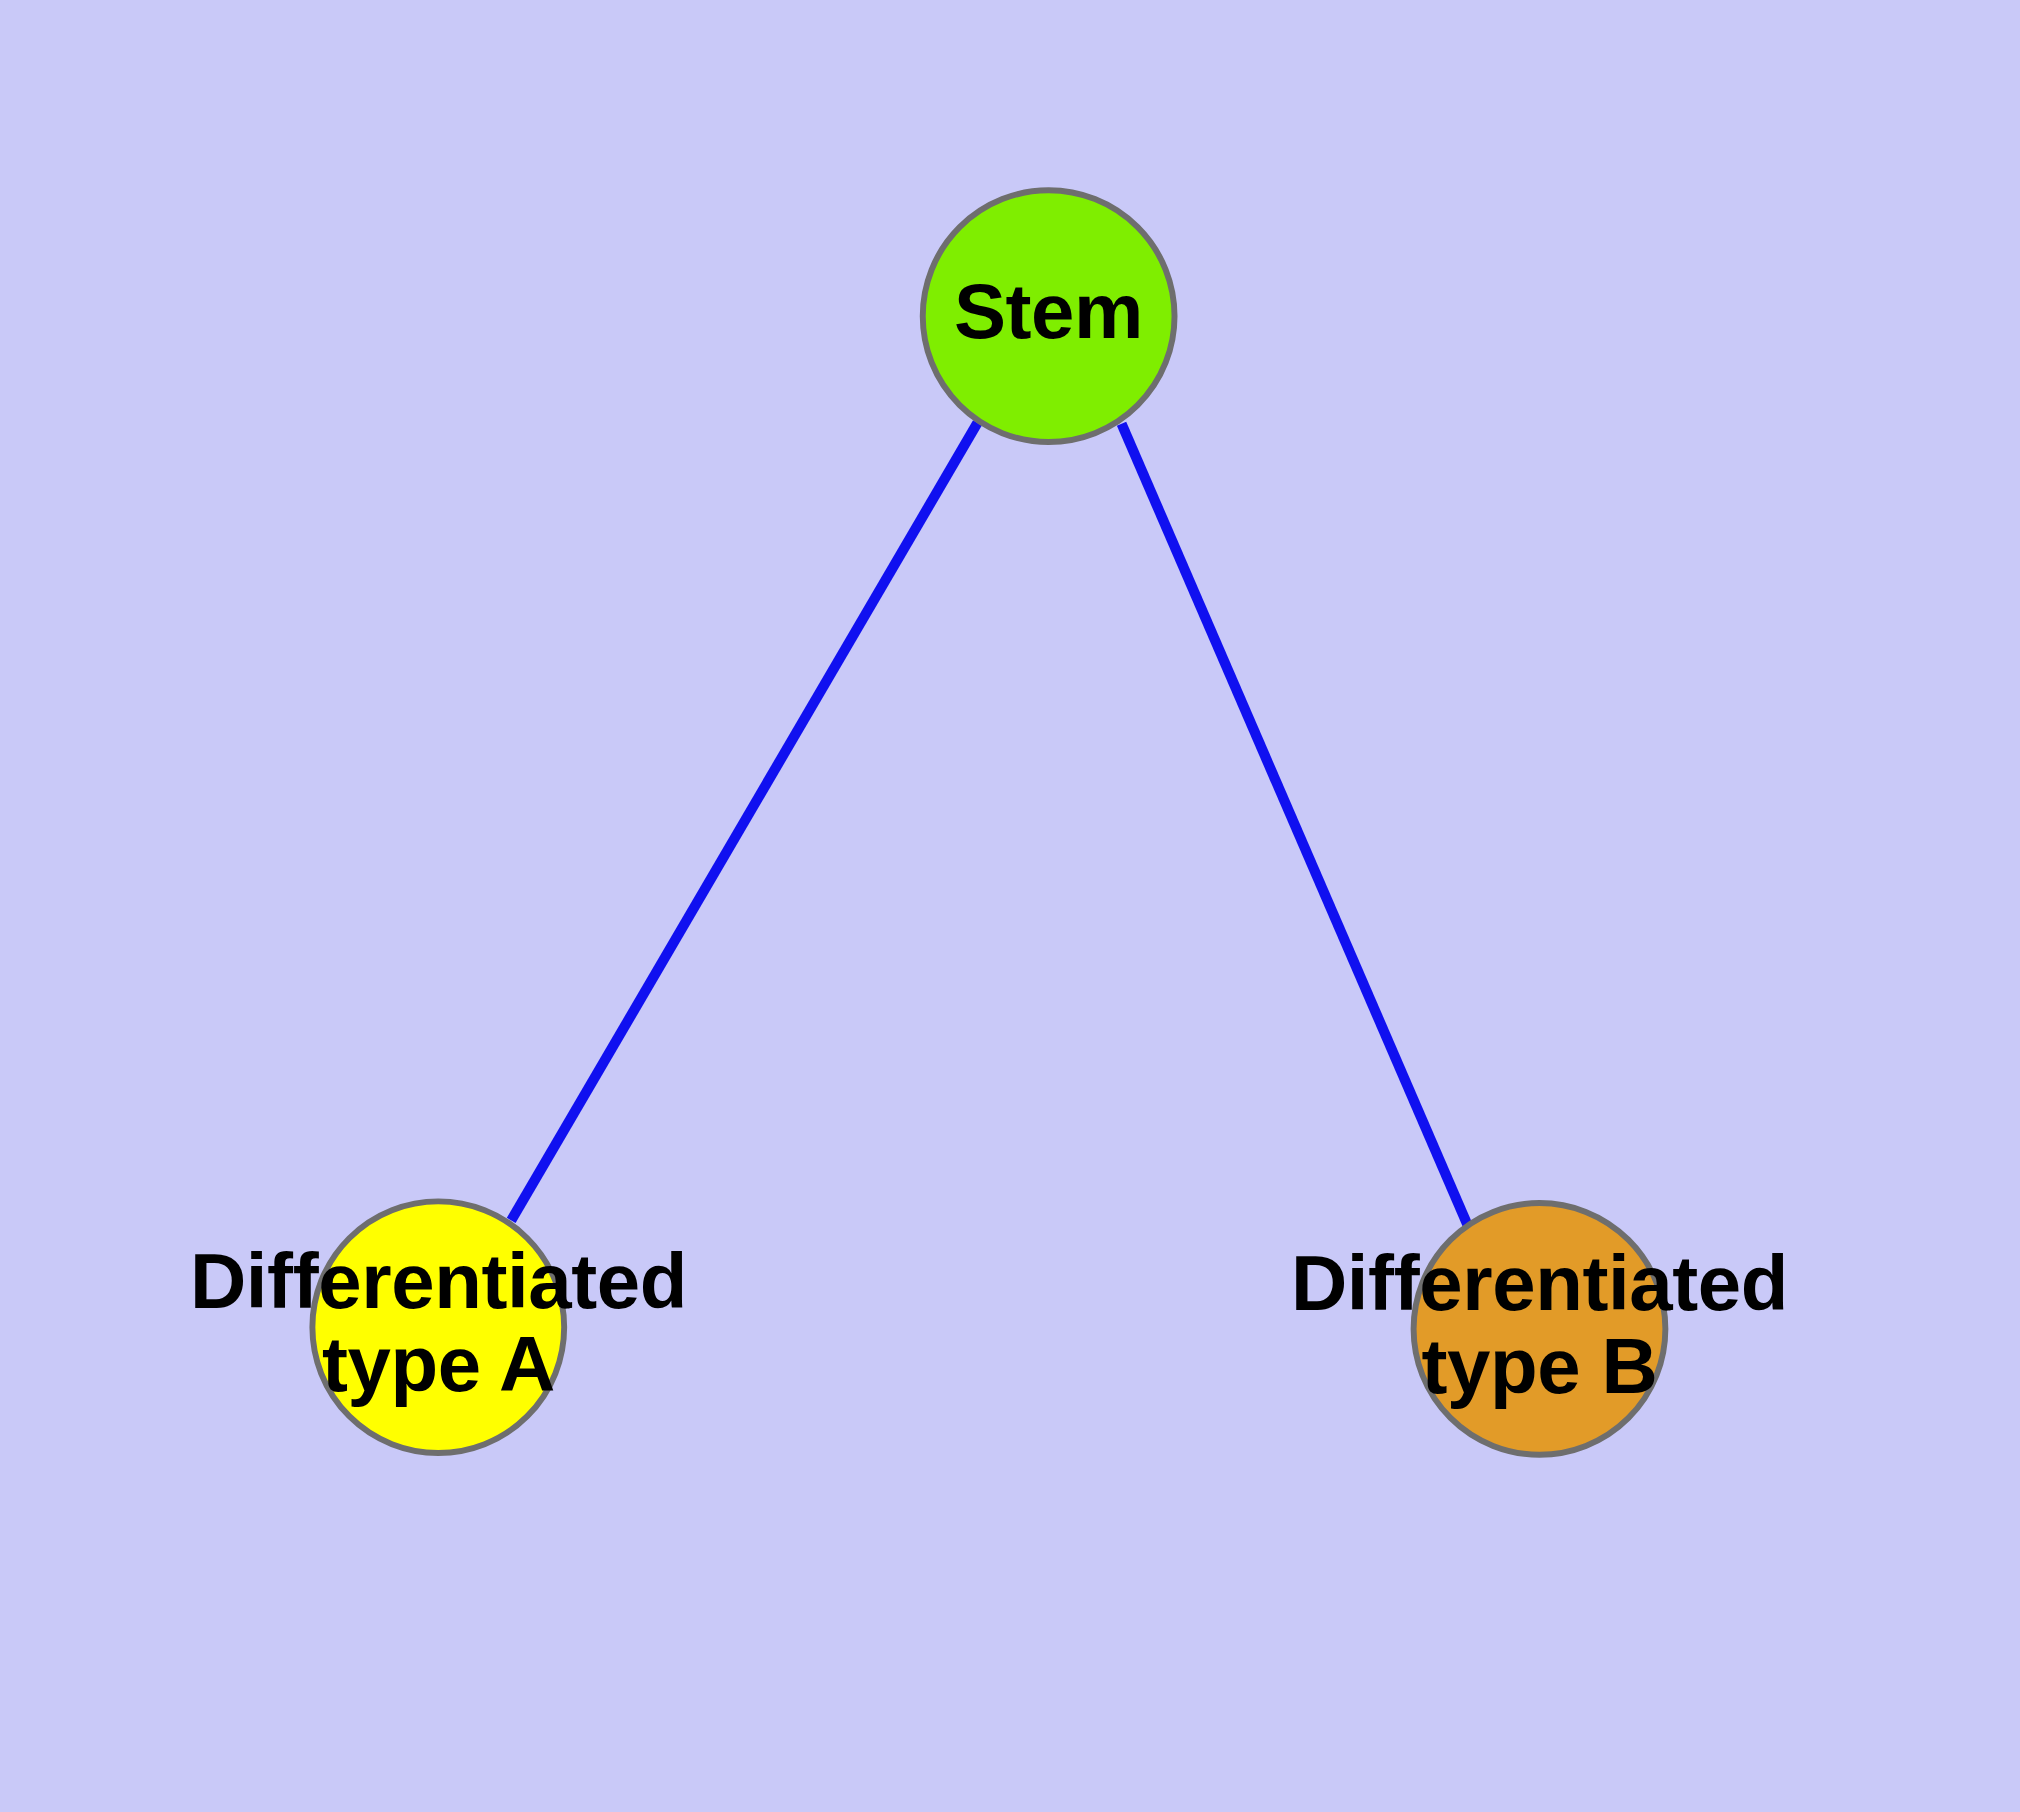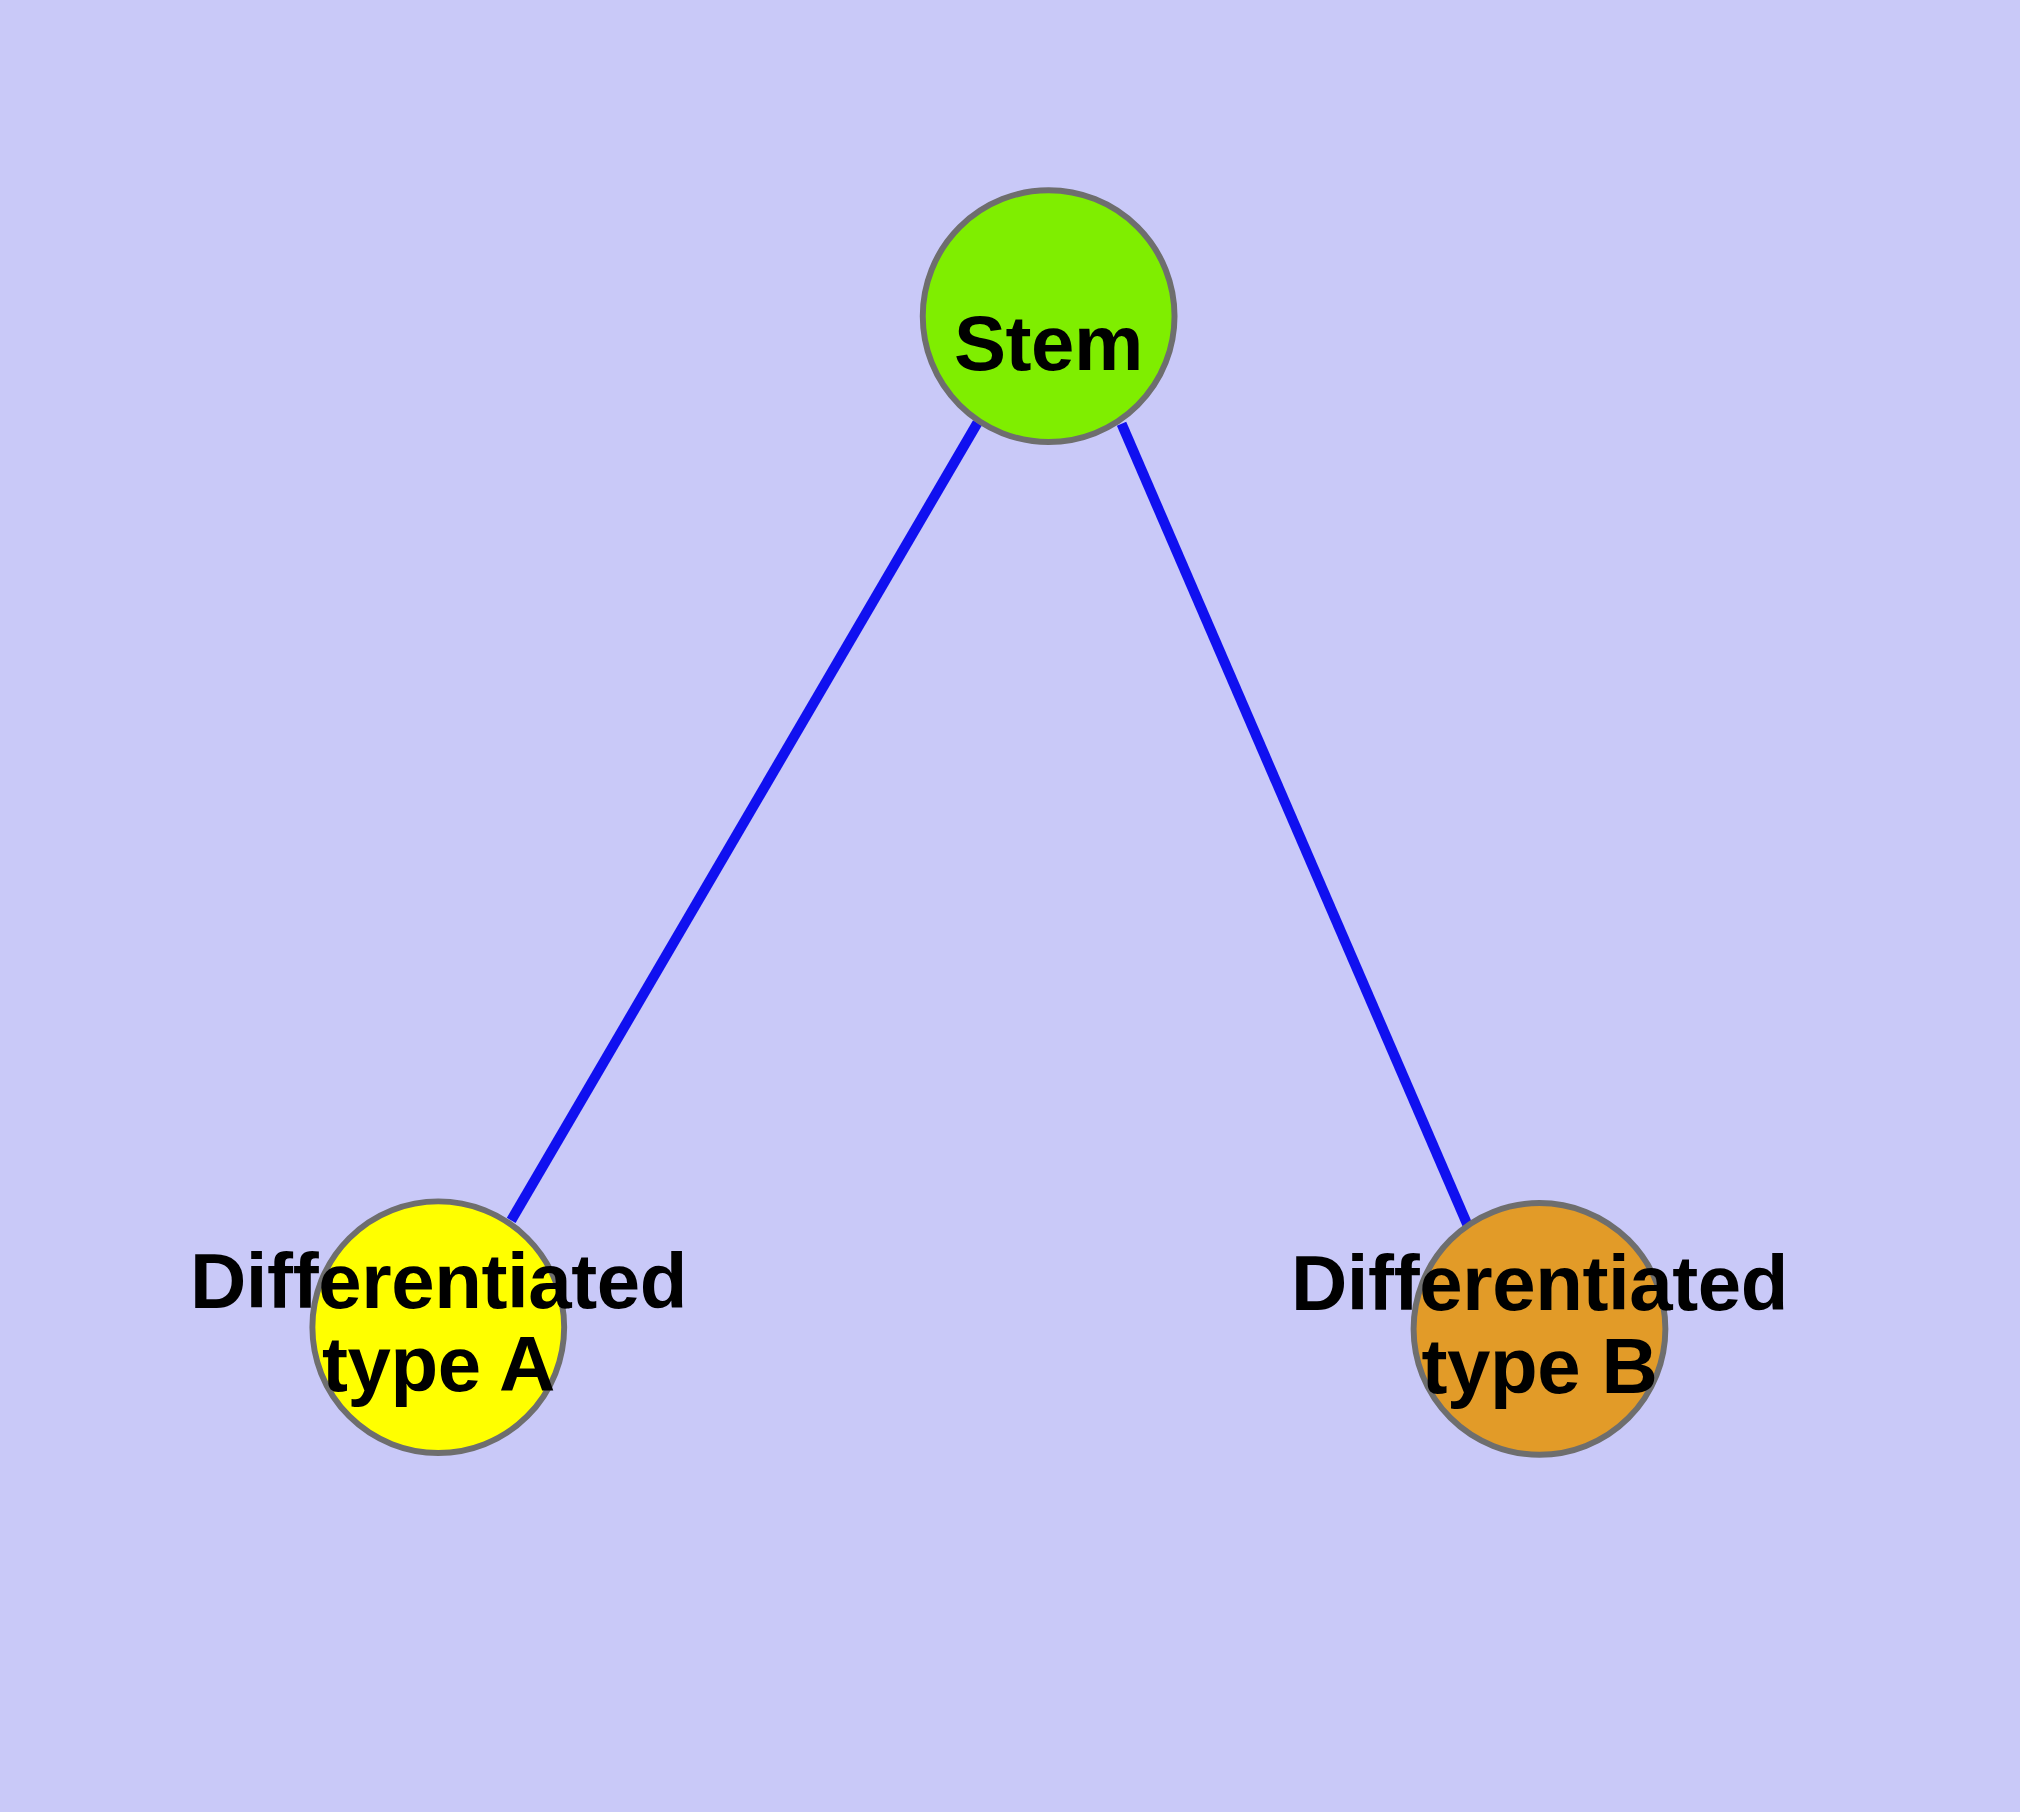--- a/index.html
+++ b/index.html
@@ -53,20 +53,20 @@
       <line id="edge-1" stroke-linecap="butt" x1="1323" y1="500" x2="1731" y2="1445" stroke="#1010f0" stroke-width="12"></line>
     </g>
 
     <g>
       <circle id="node-0" cx="1237" cy="373" r="148.5" fill="#7fee00" stroke="#6e6e6e" stroke-width="7"></circle>
       <circle id="node-1" cx="517" cy="1566" r="148.5" fill="#ffff00" stroke="#6e6e6e" stroke-width="7"></circle>
       <circle id="node-2" cx="1816" cy="1568" r="148.5" fill="#e29b28" stroke="#6e6e6e" stroke-width="7"></circle>
     </g>
   </svg>
 
-  <div class="node-label" id="label-0" style="font-size: 78px; color: rgb(0, 0, 0); width: 1017px; left: 540px; top: 270px; margin-top: 32px;">Stem</div>
+  <div class="node-label" id="label-0" style="font-size: 78px; color: rgb(0, 0, 0); width: 1017px; left: 540px; top: 270px;">Stem</div>
   <div class="node-label" id="label-1" style="font-size: 78px; color: rgb(0, 0, 0); width: 1017px; left: -70px; top: 1240px;">Differentiated
 type A</div>
   <div class="node-label" id="label-2" style="font-size: 78px; color: rgb(0, 0, 0); width: 1017px; left: 1031px; top: 1242px;">Differentiated
 type B</div>
 
 </div>
 
 
 </body></html>

